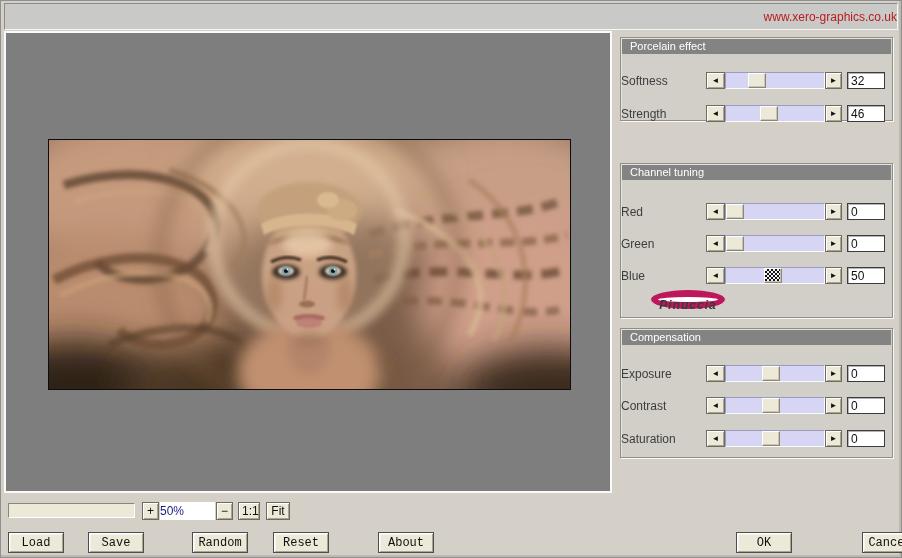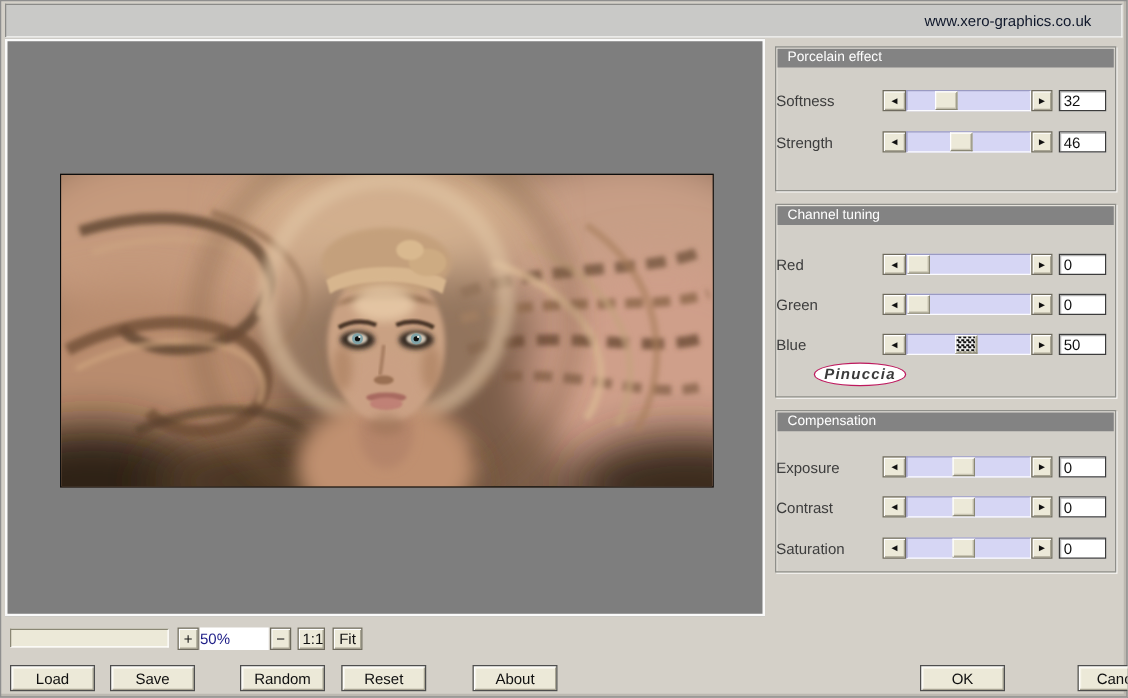--- a/index.html
+++ b/index.html
@@ -22,22 +22,22 @@
   }
   .logo {
     margin-left:10px;
     font-weight:bold; font-size:20px; letter-spacing:5px;
     color:#f0a4ba;
     text-shadow:-2px -2px 0 #67b0a6, -1px -1px 0 #67b0a6;
     white-space:nowrap;
   }
   .logo .tri { color:#e8a33c; font-size:17px; letter-spacing:2px; }
   .url {
-    margin-left:auto; margin-right:24px;
-    color:#0f172a; font-size:12px;
+    margin-left:auto; 
+    color:#b91c1c; font-size:12px;
   }
   
   .preview {
     position:absolute; left:4px; top:31px; width:608px; height:462px;
     background:#7e7e7e;
     border:2px solid #fafafa;
   }
   .artframe {
     position:absolute; left:42px; top:106px; width:523px; height:251px;
     border:1px solid #0d0d0d; background:#6b5342;
@@ -87,21 +87,21 @@
   }
   .val {
     position:absolute; left:226px; top:0; width:38px; height:17px;
     background:#ffffff; border:1px solid #3c3c3c;
     box-shadow:inset 1px 1px 0 #b5b5b5;
     font-family:"Liberation Sans", sans-serif; font-size:12px;
     padding-left:3px; color:#101010;
   }
   .watermark {
     position:absolute; left:30px; top:126px; width:74px; height:19px;
-    background:#ffffff; border:1px solid #be185d; border-radius:50%;
+    background:#ffffff; border:7px solid #be185d; border-radius:50%;
     text-align:center; line-height:17px;
     font-weight:bold; font-style:italic; font-size:12px; color:#3a3a3a;
     letter-spacing:1px;
   }
   
   .progress {
     position:absolute; left:8px; top:503px; width:127px; height:15px;
     background:#ece9d8;
     border:1px solid; border-color:#8a8774 #ffffff #ffffff #8a8774;
   }
@@ -112,25 +112,25 @@
     font-family:"Liberation Sans", sans-serif; font-size:12px;
     text-align:center; padding:0 3px; cursor:pointer; color:#111;
   }
   .zoomlevel {
     position:absolute; left:160px; top:502px; width:55px; height:18px;
     background:#ffffff; text-align:left; line-height:18px;
     color:#1c1c86;
   }
   
   .btn {
-    position:absolute; top:532px; width:68px; height:21px;
+    position:absolute; top:532px; width:56px; height:21px;
     background:#ece9d8;
     border:1px solid #4e4e4e;
     box-shadow:inset 1px 1px 0 #ffffff, inset -1px -1px 0 #a9a593, inset 2px 2px 0 #f7f5eb;
-    font-family:Liberation Sans, sans-serif; font-size:12px; color:#101010;
+    font-family:Liberation Mono, monospace; font-size:12px; color:#101010;
     cursor:pointer;
   }
 </style>
 </head>
 <body>
 
 <div class="titlebar">
   <div class="url">www.xero-graphics.co.uk</div>
 </div>
 
@@ -224,21 +224,21 @@
       <ellipse cx="296" cy="155" rx="8" ry="18" fill="#a87c5c" opacity=".6" filter="url(#b4)"></ellipse>
 
       <ellipse cx="260" cy="178" rx="16" ry="4" fill="#a86a60" filter="url(#b1)"></ellipse>
       <ellipse cx="260" cy="183" rx="13" ry="5" fill="#c08176" filter="url(#b1)"></ellipse>
 
       <ellipse cx="260" cy="200" rx="14" ry="8" fill="#9a7154" opacity=".55" filter="url(#b4)"></ellipse>
     </svg>
   </div>
 </div>
 
-<div class="section" style="top:37px;height:116px">
+<div class="section" style="top:37px;height:84px">
   <div class="sec-head">Porcelain effect</div>
   <div class="row" style="top:34px">
     <span class="slbl">Softness</span>
     <button class="abtn l"><span>◄</span></button>
     <div class="track">
         <div class="thumb" style="left: calc(28% - 5.04px);"></div>
       </div>
     <button class="abtn r"><span>►</span></button>
     <input class="val" value="32" style="">
   </div>

